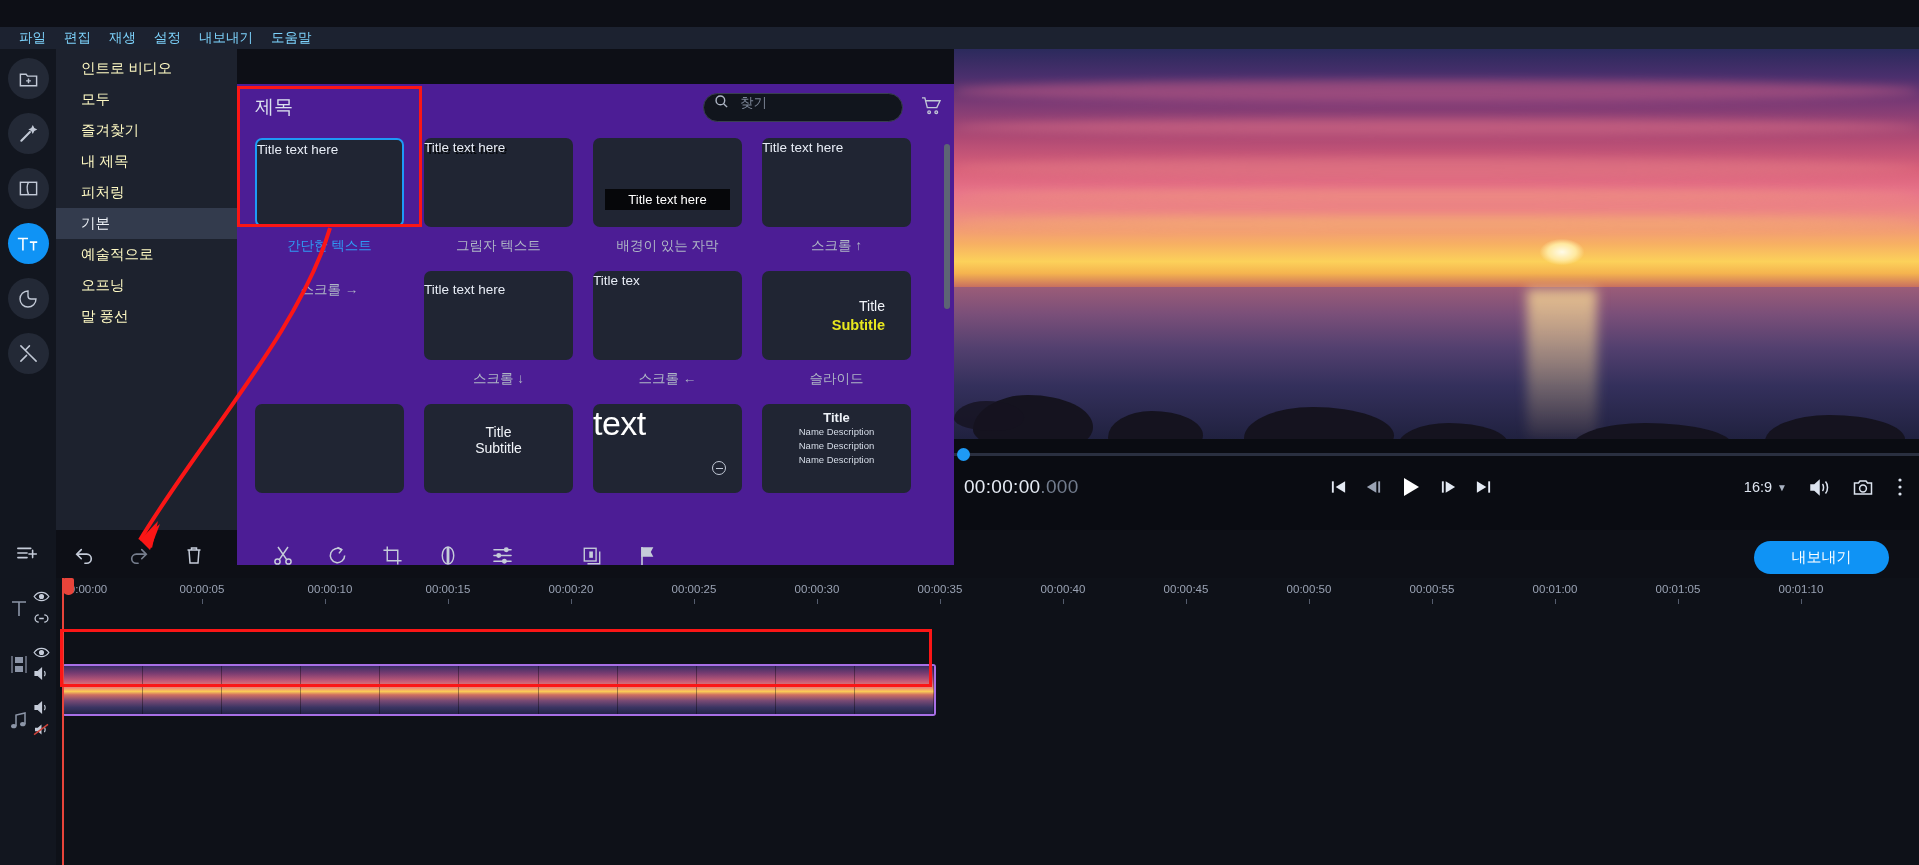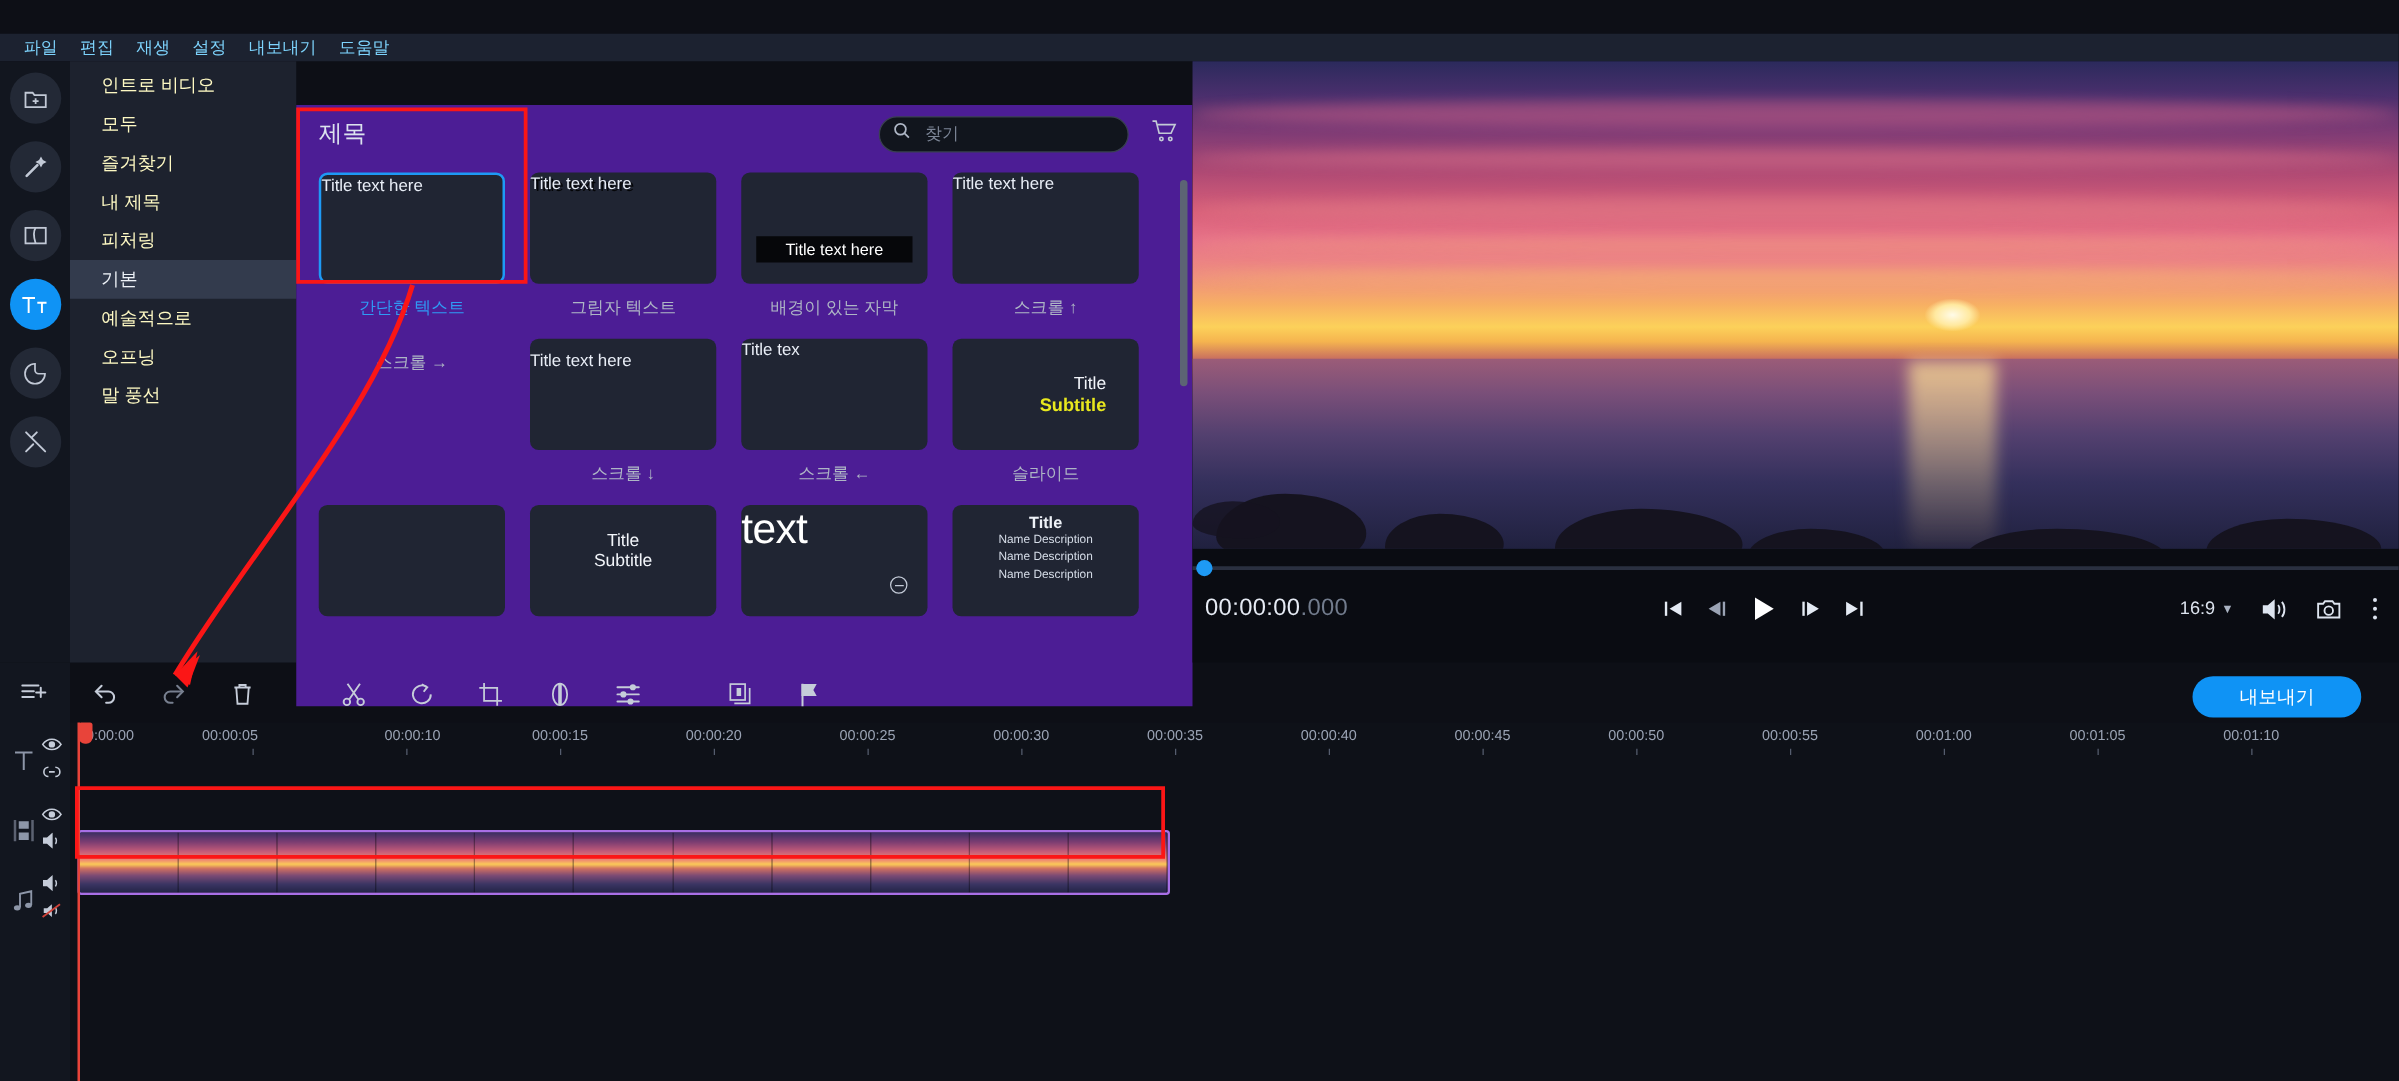--- a/index.html
+++ b/index.html
@@ -76,21 +76,21 @@
     position: absolute; left: 237px; top: 49px; width: 717px; height: 481px;
     background: #4c1d95; overflow: hidden; margin-top: 35px;
   }
   .browser-head {
     height: 46px; display: flex; align-items: center; padding: 0 12px 0 18px;
   }
   .browser-title { font-size: 19px; color: #dbe2ee; }
   .bh-spacer { flex: 1; }
   .searchbox {
     width: 200px; height: 29px; border: 1px solid #39404f; border-radius: 15px;
-    display: flex; align-items: center; padding: 0 10px; background: #11151d; font-family: Liberation Mono, monospace;
+    display: flex; padding: 0 10px; background: #11151d; font-family: Liberation Mono, monospace;
   }
   .searchbox svg { flex: none; }
   .search-ph { font-size: 13.5px; color: #7c8596; margin-left: 11px; }
   .cart-icon { margin-left: 18px; color: #c2c9d6; }
 
   .grid {
     position: relative; padding: 8px 12px 0 18px;
     display: grid; grid-template-columns: repeat(4, 169px); column-gap: 0px; row-gap: 0px;
   }
   .cell { width: 169px; }
@@ -720,21 +720,21 @@
               <path d="M1 12.5L16 1.5" stroke="#d0433a" stroke-width="1.6"></path>
             </svg>
         </span>
       </div>
     </div>
   </div>
 
   <div class="timeline">
     <div class="ruler">
       <div class="tick-label" style="left:32px;">0:00:00</div>
-      <div class="tick-label" style="left:128px;">00:00:05</div>
+      <div class="tick-label" style="left:146px;">00:00:05</div>
       <div class="tick-label" style="left:274px;">00:00:10</div>
       <div class="tick-label" style="left:392px;">00:00:15</div>
       <div class="tick-label" style="left:515px;">00:00:20</div>
       <div class="tick-label" style="left:638px;">00:00:25</div>
       <div class="tick-label" style="left:761px;">00:00:30</div>
       <div class="tick-label" style="left:884px;">00:00:35</div>
       <div class="tick-label" style="left:1007px;">00:00:40</div>
       <div class="tick-label" style="left:1130px;">00:00:45</div>
       <div class="tick-label" style="left:1253px;">00:00:50</div>
       <div class="tick-label" style="left:1376px;">00:00:55</div>

